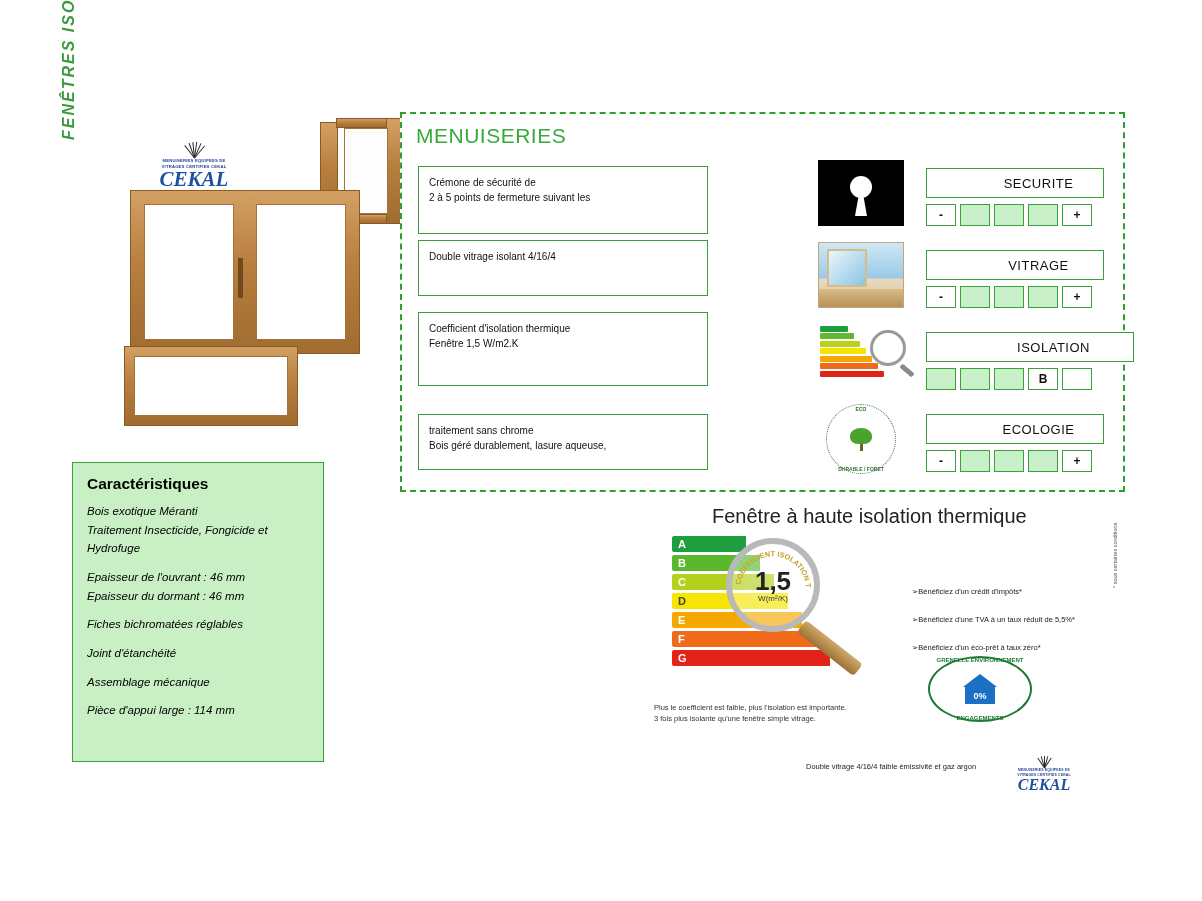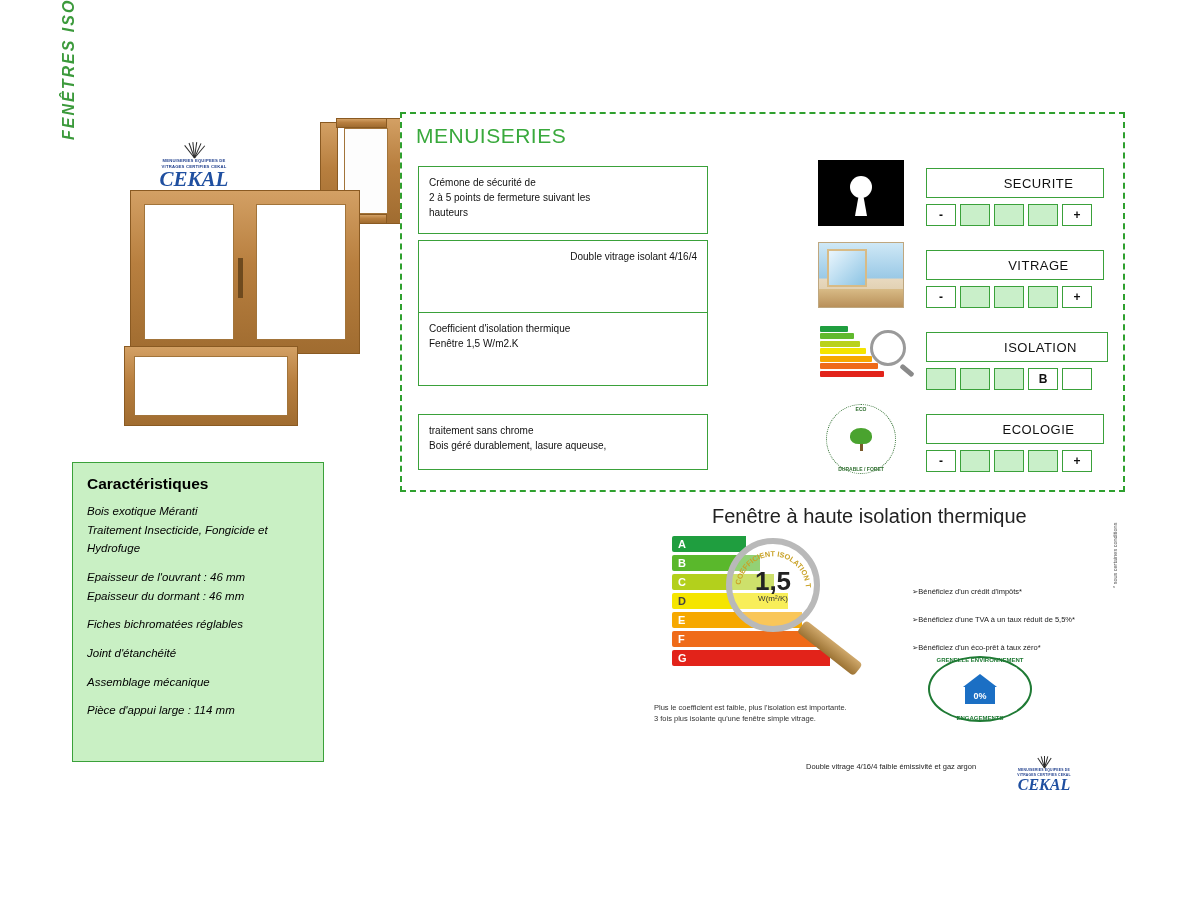--- a/index.html
+++ b/index.html
@@ -170,23 +170,22 @@
     <div class="frame wood-grad" style="left:-6px;top:228px;width:172px;height:78px;"></div>
     <div class="glass" style="left:4px;top:238px;width:152px;height:58px;"></div>
   </div>
 
   <div class="perf-panel"></div>
   <div class="perf-title">MENUISERIES</div>
 
   <div class="perf-box" style="left:418px;top:166px;width:290px;height:68px;">
     <div>Crémone de sécurité de</div>
     <div>2 à  5 points de fermeture suivant les</div>
-    <div>hauteurs</div>
-  </div>
-  <div class="perf-box" style="left:418px;top:240px;width:290px;height:73px;text-align:right;">
+  </div>
+  <div class="perf-box" style="left:418px;top:240px;width:290px;height:56px;">
     <div>Double vitrage isolant 4/16/4</div>
   </div>
   <div class="perf-box" style="left:418px;top:312px;width:290px;height:74px;">
     <div>Coefficient d'isolation thermique</div>
     <div>Fenêtre 1,5 W/m2.K</div>
   </div>
   <div class="perf-box" style="left:418px;top:414px;width:290px;height:56px;">
     <div>traitement sans chrome</div>
     <div>Bois géré durablement, lasure aqueuse,</div>
   </div>
@@ -222,21 +221,21 @@
   <div class="energy-ic" style="left:820px;top:324px;width:84px;height:70px;">
     <div class="bar" style="width:28px;background:#1f9e3f;"></div>
     <div class="bar" style="width:34px;background:#60b92e;"></div>
     <div class="bar" style="width:40px;background:#b9d11c;"></div>
     <div class="bar" style="width:46px;background:#f4e400;"></div>
     <div class="bar" style="width:52px;background:#f6a800;"></div>
     <div class="bar" style="width:58px;background:#ef6b19;"></div>
     <div class="bar" style="width:64px;background:#e2231a;"></div>
     <div class="mag"></div>
   </div>
-  <div class="lbl-box" style="left:926px;top:332px;width:182px;height:30px;">ISOLATION</div>
+  <div class="lbl-box" style="left:926px;top:332px;width:208px;height:30px;">ISOLATION</div>
   <div class="cells" style="left:926px;top:368px;">
     <div class="cell"></div>
     <div class="cell"></div>
     <div class="cell"></div>
     <div class="cell white">B</div>
     <div class="cell white"></div>
   </div>
 
   <div class="eco-ic" style="left:826px;top:404px;width:70px;height:70px;">
     <div class="ring"></div>

